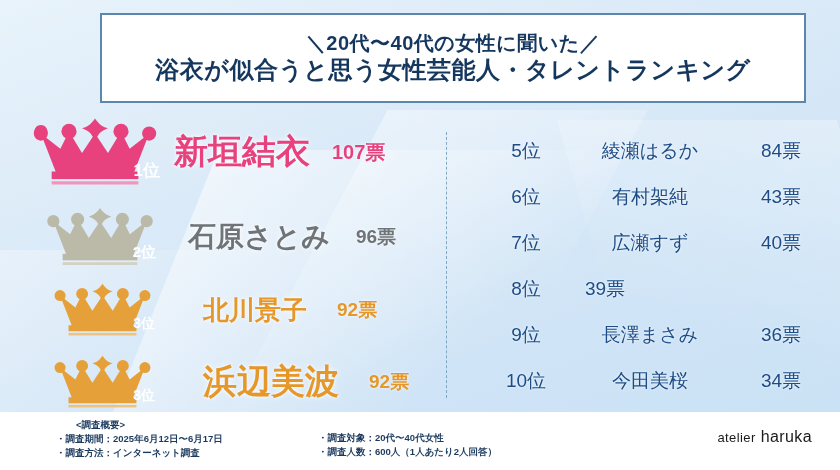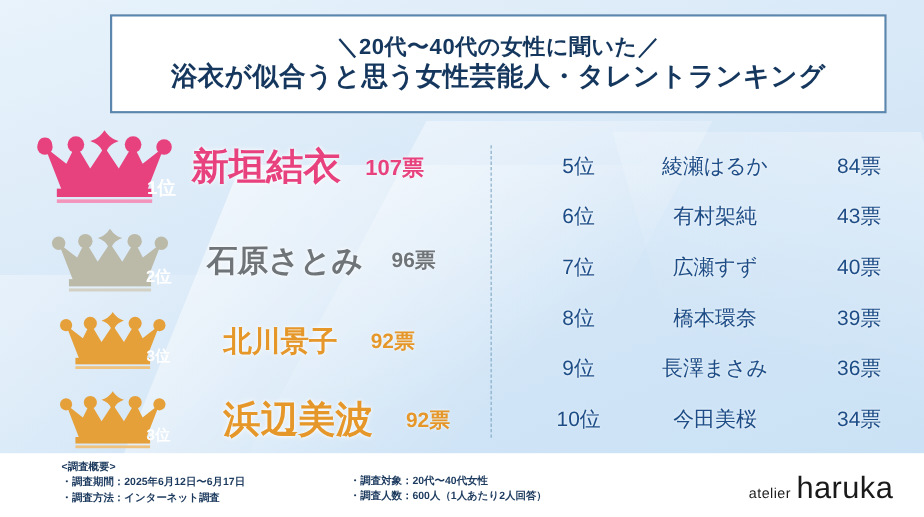--- a/index.html
+++ b/index.html
@@ -178,33 +178,33 @@
   
   #footer {
     position: absolute;
     left: 0; bottom: 0;
     width: 840px; height: 58px;
     background: #ffffff;
   }
   .survey-block { position: absolute; font-size: 9.5px; color: #1c3a5e; line-height: 1.45; }
   #survey-left  { left: 56px;  top: 6px; }
   #survey-right { left: 318px; top: 19px; }
-  .survey-head { font-weight: 700; }
+  .survey-head { font-weight: 700; margin-left: 20px; }
   .survey-item { font-weight: 700; white-space: nowrap; }
 
   #logo {
     position: absolute;
     right: 28px; top: 16px;
     display: flex;
     align-items: baseline;
     gap: 5px;
     color: #1a1a1a;
   }
   #logo .logo-atelier { font-size: 13px; letter-spacing: .4px; }
-  #logo .logo-haruka  { font-size: 28px; letter-spacing: .4px; }
+  #logo .logo-haruka  { font-size: 16px; letter-spacing: .4px; }
 </style>
 </head>
 <body>
 
 <div id="stage">
 
   <div class="deco deco-1"></div>
   <div class="deco deco-2"></div>
   <div class="deco deco-3"></div>
   <div class="deco deco-4"></div>
@@ -306,21 +306,20 @@
         <span class="list-name">有村架純</span>
         <span class="list-votes">43票</span>
       </div>
       <div class="list-row">
         <span class="list-rank">7位</span>
         <span class="list-name">広瀬すず</span>
         <span class="list-votes">40票</span>
       </div>
       <div class="list-row">
         <span class="list-rank">8位</span>
-        <span class="list-name">橋本環奈</span>
         <span class="list-votes">39票</span>
       </div>
       <div class="list-row">
         <span class="list-rank">9位</span>
         <span class="list-name">長澤まさみ</span>
         <span class="list-votes">36票</span>
       </div>
       <div class="list-row">
         <span class="list-rank">10位</span>
         <span class="list-name">今田美桜</span>

